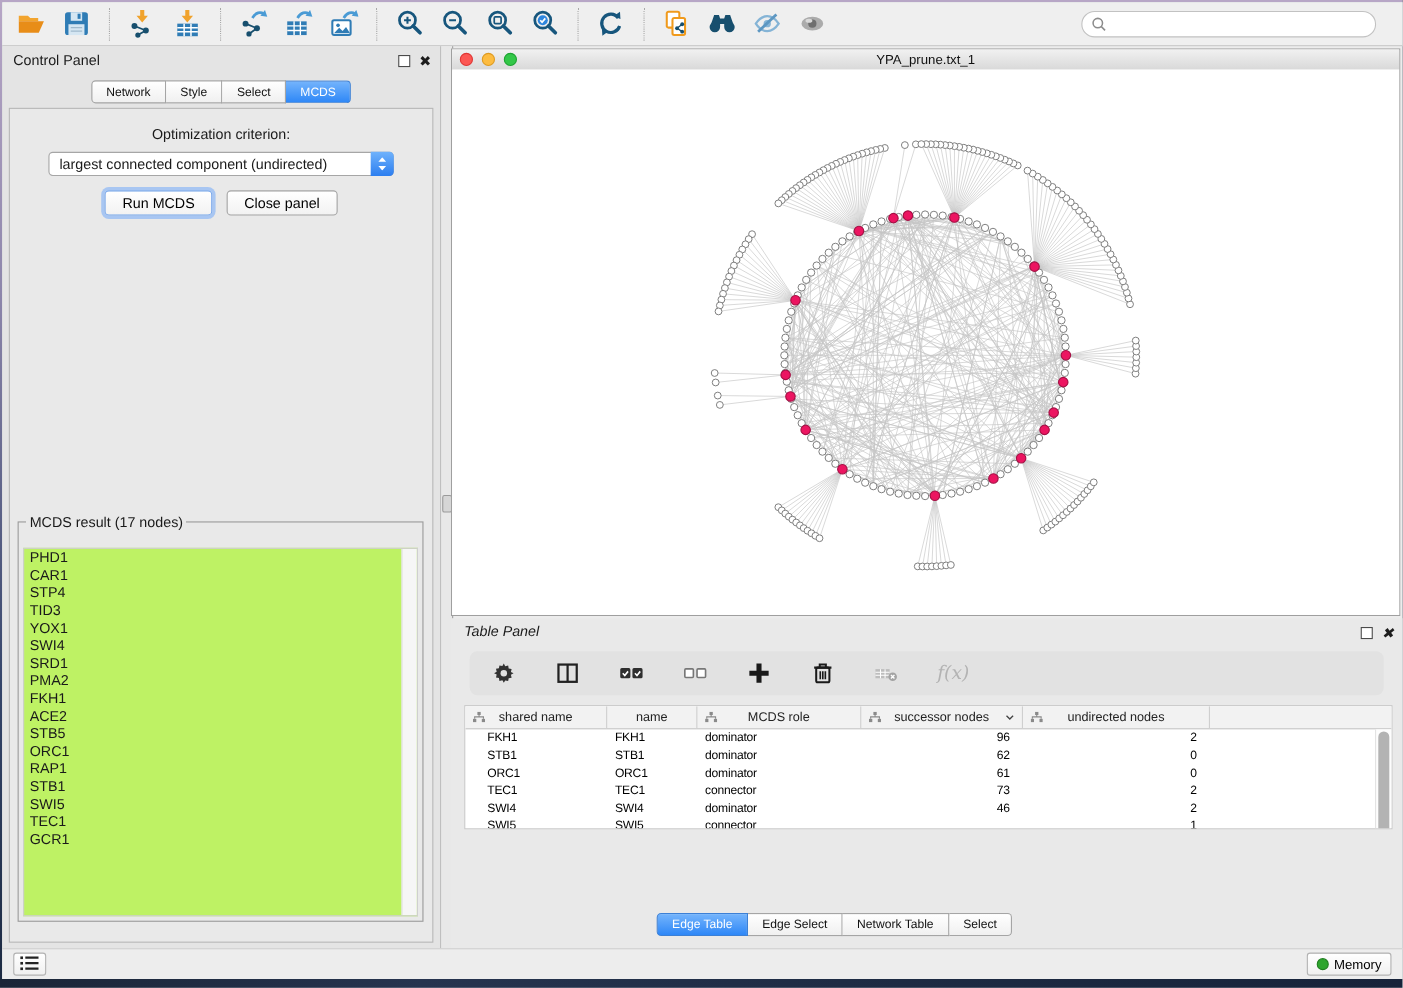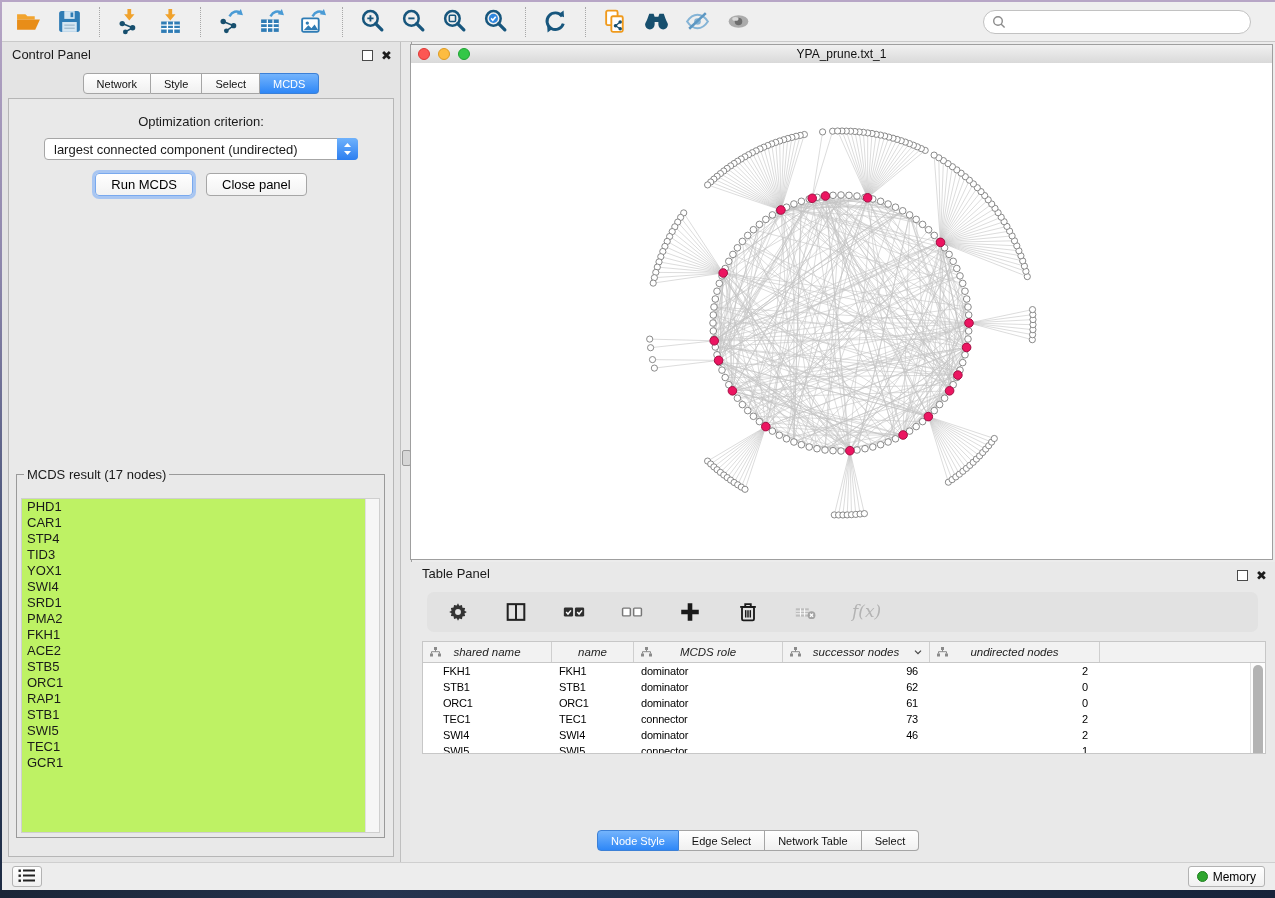--- a/index.html
+++ b/index.html
@@ -72,28 +72,28 @@
        position:relative;text-align:center;font-size:12px;line-height:18px;color:#111;}
   .lights{position:absolute;left:7px;top:3px;display:flex;gap:8px;}
   .light{width:12px;height:12px;border-radius:50%;display:inline-block;cursor:pointer;}
   .light.red{background:#fc5753;border:1px solid #df3734;box-sizing:border-box;}
   .light.yellow{background:#fdbc40;border:1px solid #de9b22;box-sizing:border-box;}
   .light.green{background:#33c748;border:1px solid #1ea332;box-sizing:border-box;}
   .net-canvas{position:absolute;left:0;top:18px;right:0;bottom:0;background:#fff;overflow:hidden;}
 
   
   .table-panel{position:absolute;left:0;top:520px;right:0;bottom:0;background:#e9e9e9;}
-  .tp-header{height:24px;line-height:24px;padding:0 12px;font-size:13px;position:relative;}
+  .tp-header{height:24px;line-height:24px;padding:0 12px;font-size:13px;position:relative;font-style:italic;}
   .tp-toolbar{margin:6px 17px 0 17px;height:40px;background:#e2e2e2;border-radius:7px;
        display:flex;align-items:center;padding:0 12px;gap:20px;}
   .tp-toolbar .tb svg{width:24px;height:24px;}
   .fx{font-family:"DejaVu Serif",serif;font-style:italic;color:#b3b3b3;font-size:17px;}
   .tp-table{position:absolute;left:12px;right:9px;top:79px;bottom:109px;background:#fff;
        border:1px solid #c7c7c7;overflow:hidden;}
-  .tp-thead{display:flex;height:20px;background:#f2f2f2;border-bottom:1px solid #c8c8c8;font-style:italic;}
+  .tp-thead{display:flex;height:20px;background:#f2f2f2;border-bottom:1px solid #c8c8c8;}
   .th{display:flex;align-items:center;justify-content:center;position:relative;
       border-right:1px solid #cfcfcf;box-sizing:border-box;font-size:11.5px;color:#222;}
   .th .hier{position:absolute;left:7px;top:5px;}
   .th .chev{position:absolute;right:7px;top:8px;}
   .tr{display:flex;height:16px;}
   .td{font-size:11px;letter-spacing:-0.2px;line-height:16px;box-sizing:border-box;
       white-space:nowrap;overflow:hidden;color:#000;}
   .td.c0{padding-left:20px;}
   .td.c1{padding-left:7px;}
   .td.c2{padding-left:7px;}
@@ -1177,21 +1177,21 @@
                 <div class="td c3 num" style="width: 147px; margin-top: 32px;">43</div>
                 <div class="td c4 num" style="width: 170px;">1</div>
               </div>
             </div>
           <div class="tp-scroll">
               <div class="tp-thumb"></div>
             </div>
         </div>
 
         <div class="tp-tabs seg" id="tp-tabs">
-            <button class="tab active">Node Style</button>
+            <button class="tab active">Edge Table</button>
             <button class="tab">Edge Select</button>
             <button class="tab">Network Table</button>
             <button class="tab">Select</button>
           </div>
       </div>
     </div>
   </div>
 
   <div class="status-bar">
     <button class="sb-btn sb-left">

